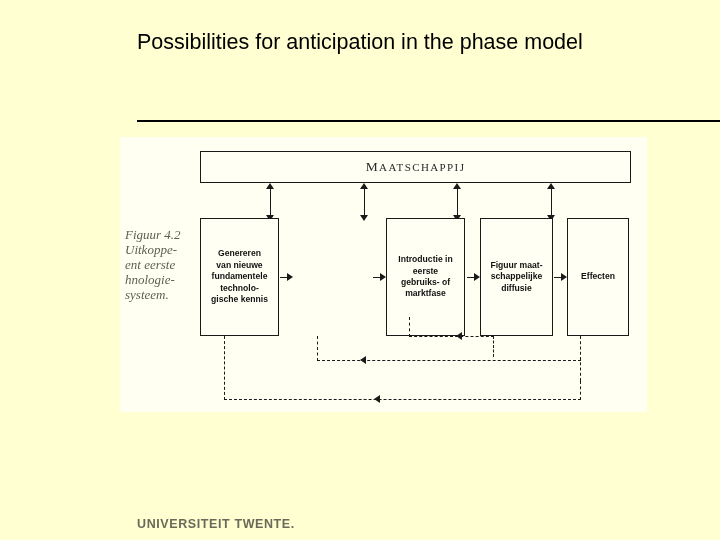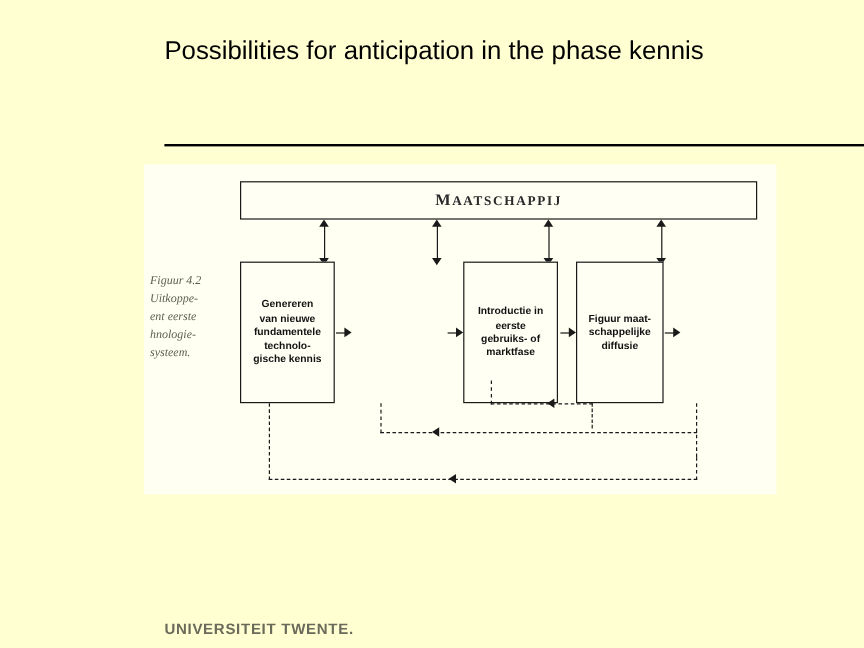--- a/index.html
+++ b/index.html
@@ -47,21 +47,21 @@
   }
 
   
   .fig-caption {
     position: absolute;
     left: 5px;
     top: 90px;
     width: 62px;
     font-family: "Liberation Serif", serif;
     font-style: italic;
-    font-size: 10px;
+    font-size: 13px;
     line-height: 15px;
     color: #5e5e52;
     overflow: hidden;
     white-space: nowrap;
   }
   .fig-caption div { overflow: hidden; }
 
   
   .society-box {
     position: absolute;
@@ -73,21 +73,20 @@
     background: #fffff4;
     display: flex;
     align-items: center;
     justify-content: center;
   }
   .society-label {
     font-family: "Liberation Serif", serif;
     font-size: 11px;
     letter-spacing: 1.4px;
     color: #2a2a2a;
-    font-weight: bold;
   }
   .society-label .cap { font-size: 13.5px; }
 
   
   .phase-row {
     position: absolute;
     left: 80px;
     top: 81px;
     width: 385px;
     height: 118px;
@@ -186,21 +185,21 @@
     font-weight: bold;
     font-size: 12.5px;
     letter-spacing: 0.6px;
     color: #6a6a5a;
     margin-top: 12px;
   }
 </style>
 </head>
 <body>
 
-<div class="slide-title">Possibilities for anticipation in the phase kennis</div>
+<div class="slide-title">Possibilities for anticipation in the phase model</div>
 
 <div class="title-rule"></div>
 
 <div class="figure-canvas">
 
   <div class="fig-caption">
     <div>Figuur 4.2</div>
     <div>Uitkoppe-</div>
     <div>ent eerste</div>
     <div>hnologie-</div>
@@ -244,20 +243,23 @@
       <span class="phase-text">Introductie in
 eerste
 gebruiks- of
 marktfase</span>
     </div>
     <div class="phase-box" style="left:280px; width:73px;">
       <span class="phase-text">Figuur maat-
 schappelijke
 diffusie</span>
     </div>
+    <div class="phase-box" style="left:367px; width:62px;">
+      <span class="phase-text">Effecten</span>
+    </div>
   </div>
 
   <div class="h-arrow" style="left:160px; top:136px; width:13px;">
     <div class="stem" style="width:8px;"></div>
     <div class="head"></div>
   </div>
   <div class="h-arrow" style="left:253px; top:136px; width:13px;">
     <div class="stem" style="width:8px;"></div>
     <div class="head"></div>
   </div>

